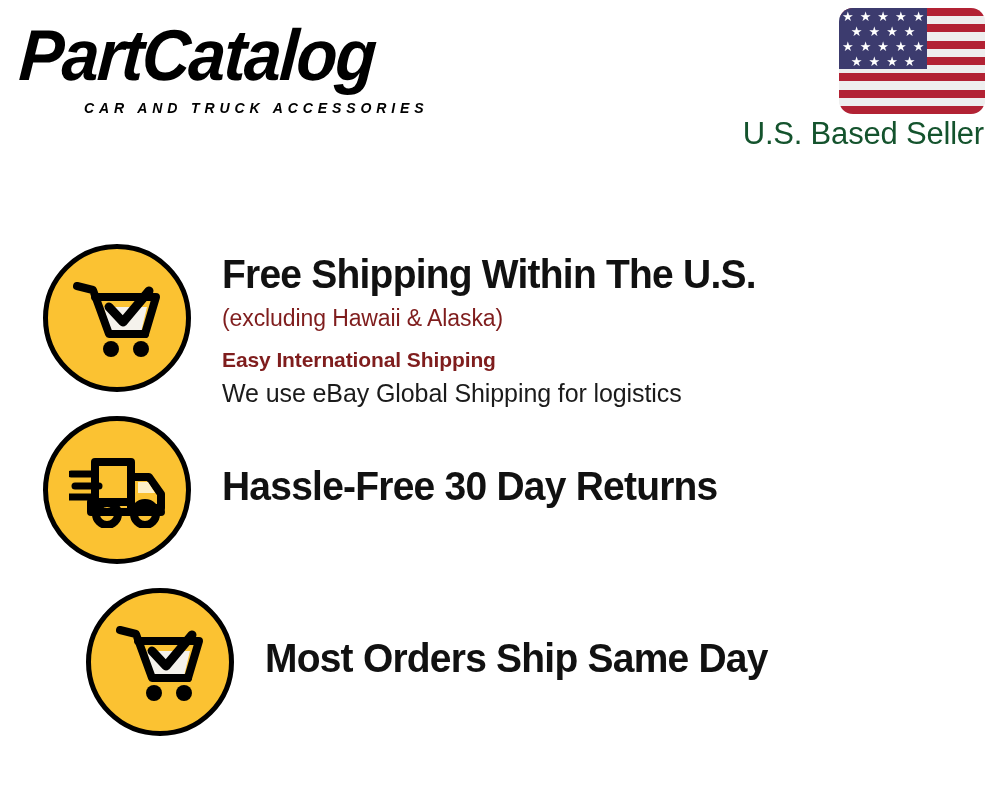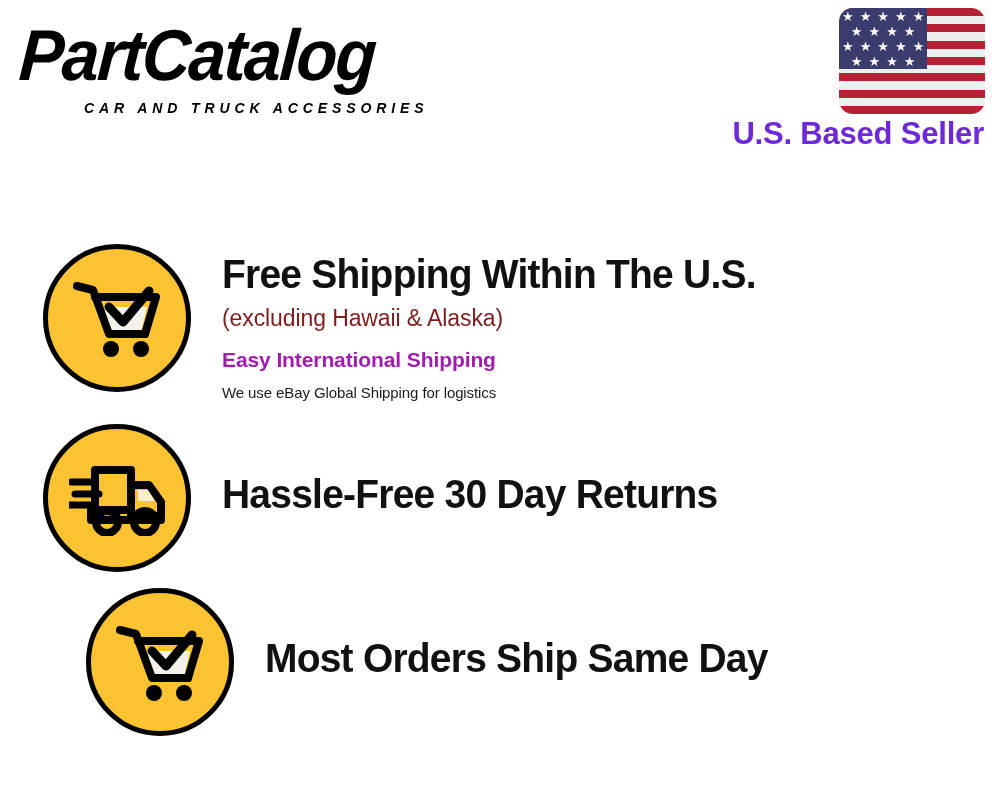--- a/index.html
+++ b/index.html
@@ -103,46 +103,46 @@
     line-height: 13px;
     width: 13px;
     height: 13px;
     text-align: center;
     transform: translate(-50%, -50%);
   }
   .seller-label {
     display: block;
     margin-top: 2px;
     font-family: "Liberation Sans", sans-serif;
-    font-weight: bold;
+    font-weight: normal;
     font-size: 31px;
     line-height: 36px;
     letter-spacing: -0.2px;
-    color: #6d28d9;
+    color: #14532d;
     white-space: nowrap;
     text-align: right;
     padding-right: 2px;
   }
 
   
   .features {
     position: absolute;
     left: 0;
     top: 228px;
     width: 1000px;
   }
   .feature-row {
     position: absolute;
     left: 0;
     width: 892px;
     display: flex;
     align-items: flex-start;
   }
   #row-0 { top: 16px;  }
-  #row-1 { top: 196px; }
+  #row-1 { top: 188px; }
   #row-2 { top: 360px; padding-left: 43px; }
 
   .badge-circle {
     position: relative;
     flex: 0 0 auto;
     width: 148px;
     height: 148px;
     margin-left: 43px;
     border-radius: 50%;
     background: #fbc232;
@@ -182,28 +182,28 @@
     color: #7f1d1d;
     margin: 3px 0 0 0;
     white-space: nowrap;
   }
   .feature-subhead {
     font-family: "Liberation Sans", sans-serif;
     font-weight: bold;
     font-size: 21px;
     line-height: 32px;
     letter-spacing: -0.1px;
-    color: #a21caf;
+    color: #7f1d1d;
     margin: 9px 0 0 0;
     white-space: nowrap;
   }
   .feature-note {
     font-family: "Liberation Sans", sans-serif;
     font-weight: normal;
-    font-size: 15px;
+    font-size: 25px;
     line-height: 32px;
     letter-spacing: -0.1px;
     color: #1b1b1b;
     margin: 1px 0 0 0;
     white-space: nowrap;
   }
 
   
   #row-1 .feature-text, #row-2 .feature-text { padding-top: 46px; }
 </style>

